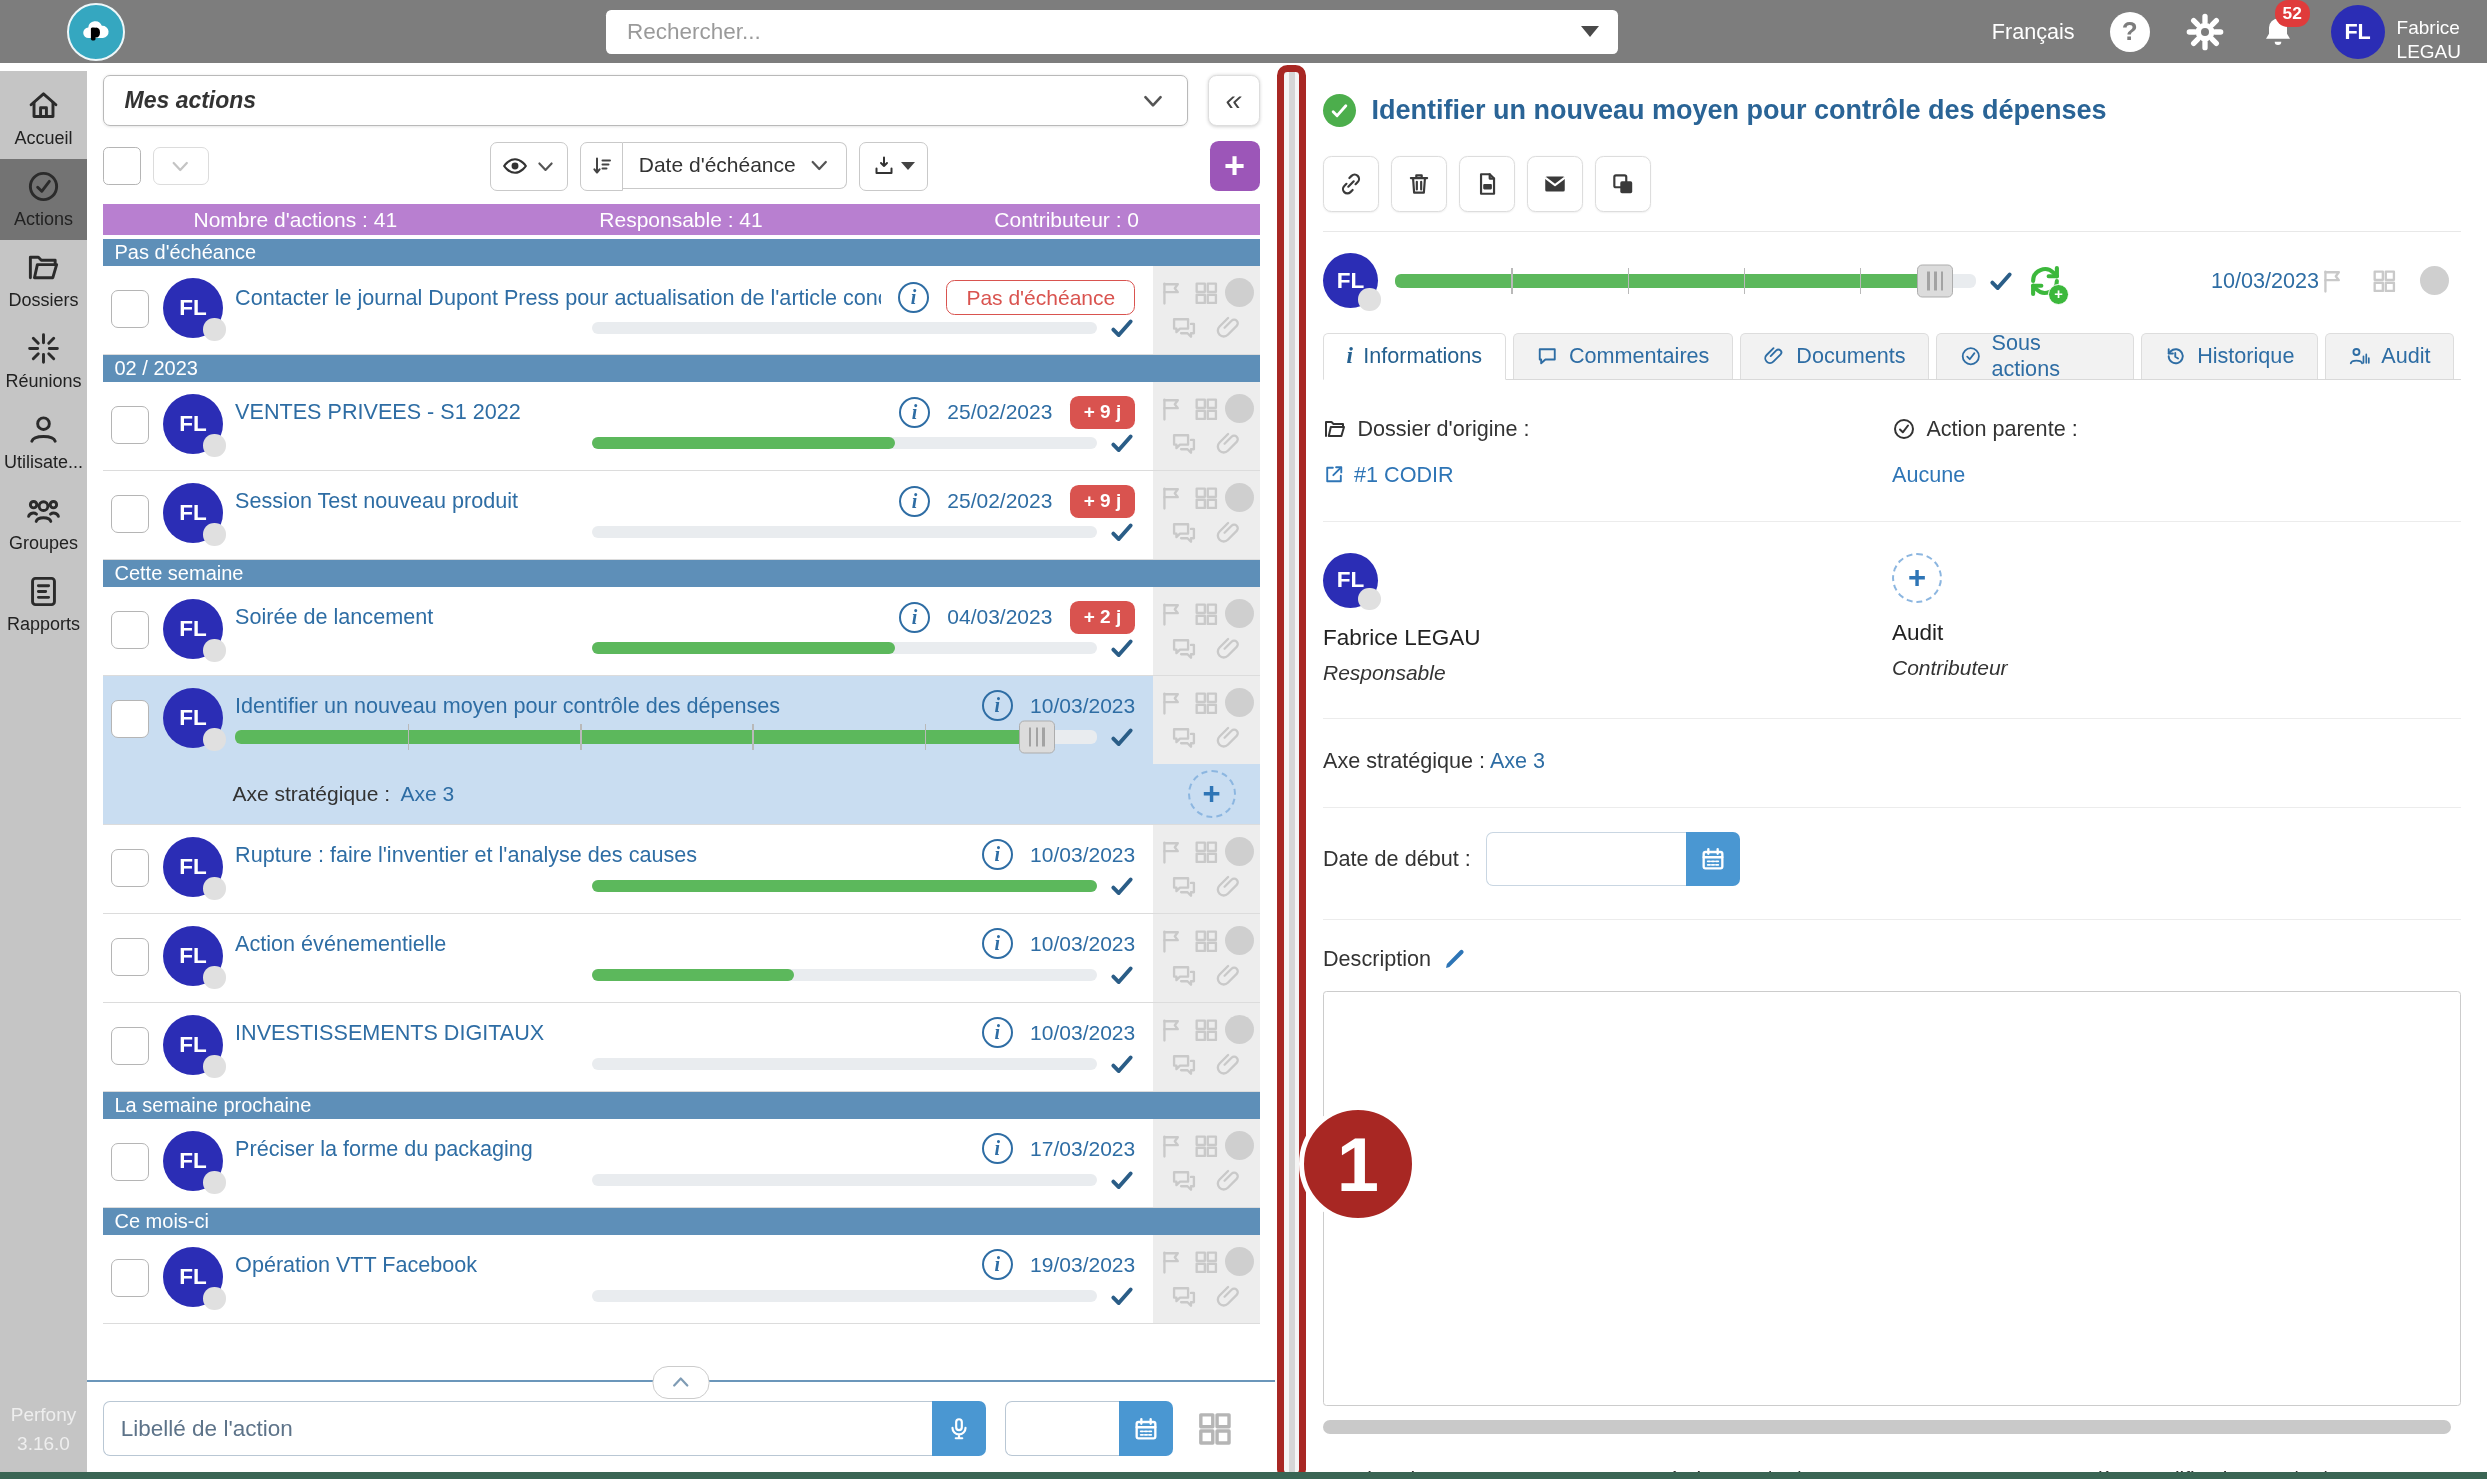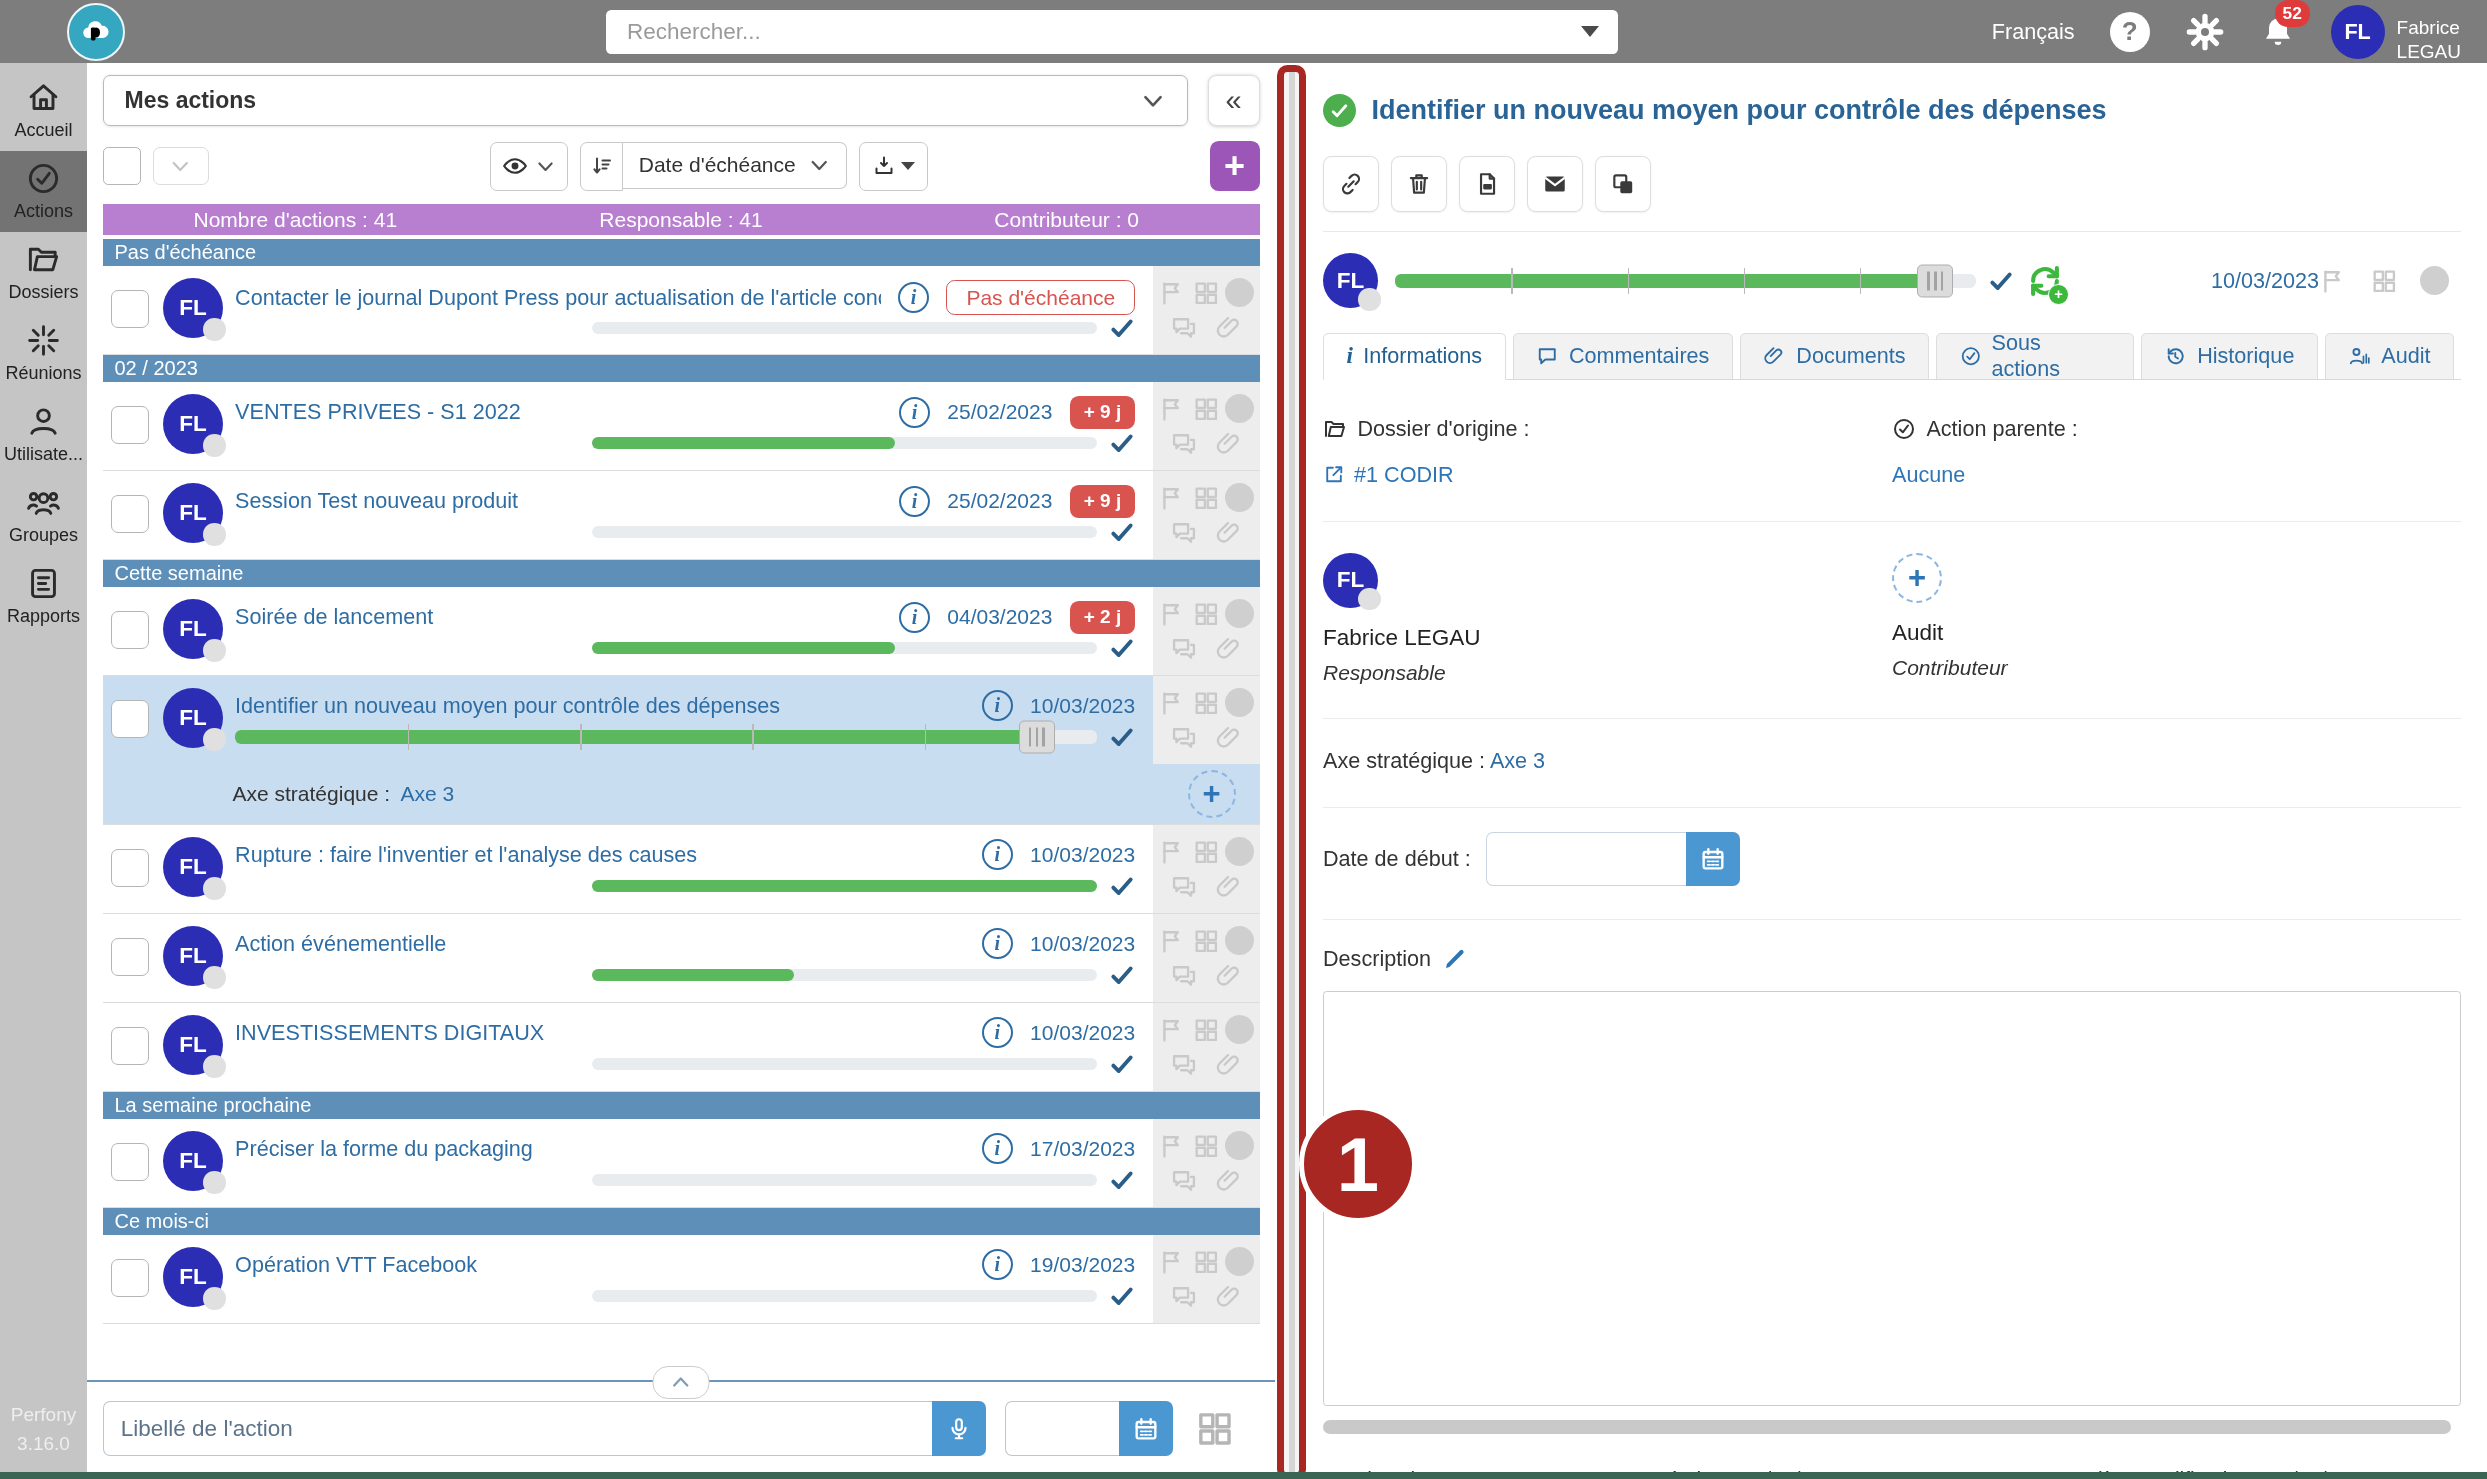--- a/index.html
+++ b/index.html
@@ -23,30 +23,30 @@
   .bell-btn{position:relative;width:36px;height:40px;color:#fff;}
   .bell-badge{position:absolute;top:-11.2px;right:-14px;background:#e03b3b;color:#fff;border-radius:13px;padding:2.6px 7.8px;font-size:17.3px;font-weight:bold;}
   .user{display:flex;align-items:center;gap:12px;}
   .user-avatar{width:54px;height:54px;border-radius:50%;background:#2b2db5;color:#fff;font-size:21.6px;font-weight:bold;display:flex;align-items:center;justify-content:center;}
   .user-name{font-size:19px;line-height:1.25;margin-top:16px;}
 
   
   .bodyrow{display:flex;height:1409px;}
 
   
-  .sidebar{width:87px;background:#c5c5c5;display:flex;flex-direction:column;padding-top:7px;position:relative;flex:none;}
+  .sidebar{width:87px;background:#c5c5c5;display:flex;flex-direction:column;padding-top:7px;position:relative;flex:none;margin-top:8px;}
   .side-item{height:81px;display:flex;flex-direction:column;align-items:center;justify-content:center;gap:4.3px;color:#222;font-size:18px;cursor:pointer;}
   .side-item .icon{width:35px;height:35px;color:#2b2b2b;}
   .side-item.active{background:#737373;}
   .side-label{white-space:nowrap;}
   .side-footer{position:absolute;bottom:14px;width:100%;text-align:center;color:#eeeeee;font-size:19px;line-height:1.5;}
 
   
   .left-panel{width:1188px;flex:none;display:flex;flex-direction:column;padding:12px 15.5px 0;box-sizing:border-box;background:#fff;}
-  .selector-row{display:flex;gap:20px;}
+  .selector-row{display:flex;gap:20px;font-style:italic;}
   .selector{flex:1;height:49px;border:0.9px solid #b9b9b9;border-radius:7px;display:flex;align-items:center;padding:0 21px;font-size:23px;font-weight:bold;color:#333;box-shadow:0 0.9px 2.6px rgba(0,0,0,.10);}
   .selector .icon{width:26px;height:26px;color:#555;margin-left:auto;}
   .collapse-btn{width:50px;height:49px;border:0.9px solid #ddd;border-radius:8.6px;background:#fff;font-size:29px;color:#444;display:flex;align-items:center;justify-content:center;box-shadow:0 0.9px 3.5px rgba(0,0,0,.18);}
   .controls{display:flex;align-items:center;margin-top:14px;height:52px;}
   .cb-lg{width:36px;height:36px;border:0.9px solid #b5b5b5;border-radius:5.2px;background:#fff;}
   .chev-btn{width:54px;height:36px;border:0.9px solid #dcdcdc;border-radius:7px;margin-left:12px;display:flex;align-items:center;justify-content:center;color:#c4c4c4;}
   .chev-btn .icon{width:22.5px;height:22.5px;}
   .center-controls{display:flex;align-items:center;margin:0 auto;}
   .eye-btn{width:76px;height:47px;border:0.9px solid #c9c9c9;border-radius:7px;display:flex;align-items:center;justify-content:center;gap:7px;color:#333;background:#fff;}
   .eye-btn .icon{width:26px;height:26px;}

